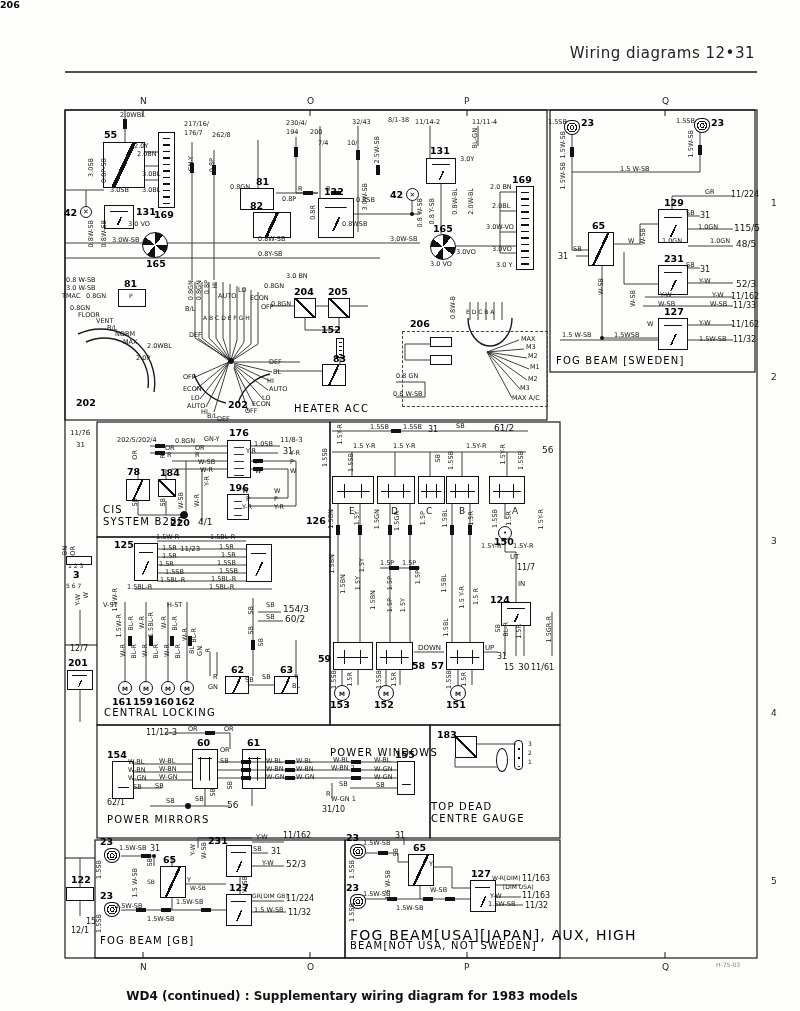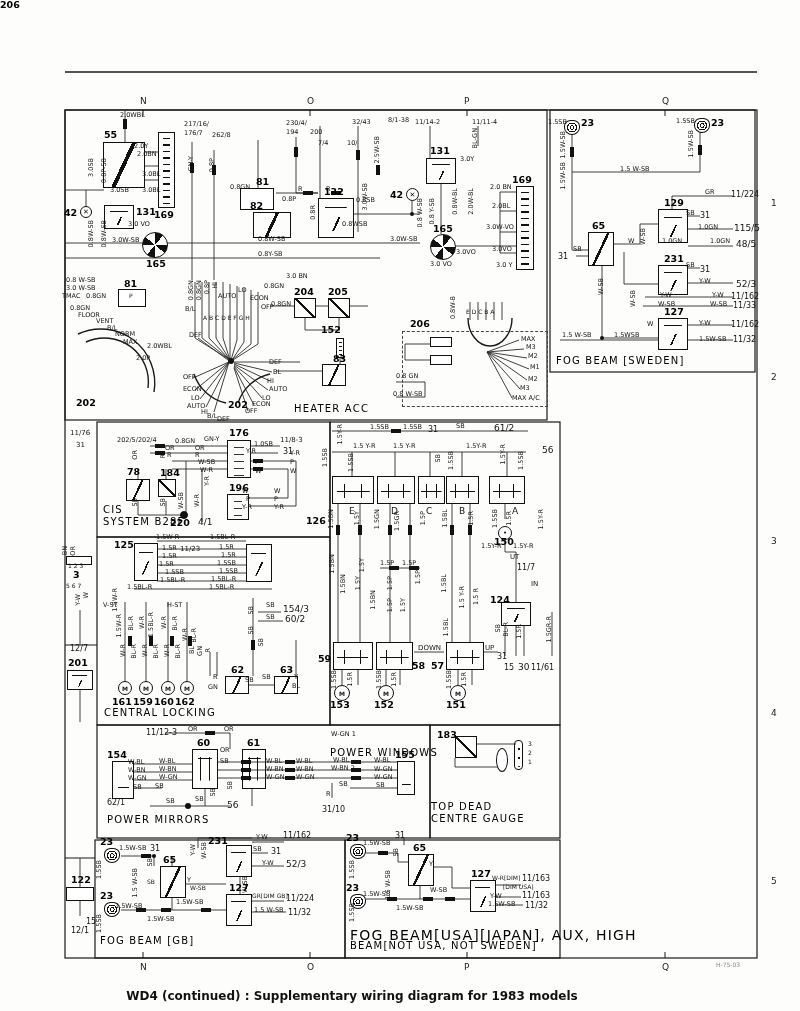--- a/index.html
+++ b/index.html
@@ -321,20 +321,21 @@
       <rect x="248" y="643" width="10" height="4" fill="#111" transform="rotate(90 253 645)"></rect>
       <line x1="143" y1="110" x2="143" y2="116" stroke="#1a1a1a" stroke-width="1"></line>
       <line x1="143" y1="952" x2="143" y2="958" stroke="#1a1a1a" stroke-width="1"></line>
       <line x1="310" y1="110" x2="310" y2="116" stroke="#1a1a1a" stroke-width="1"></line>
       <line x1="310" y1="952" x2="310" y2="958" stroke="#1a1a1a" stroke-width="1"></line>
       <line x1="467" y1="110" x2="467" y2="116" stroke="#1a1a1a" stroke-width="1"></line>
       <line x1="467" y1="952" x2="467" y2="958" stroke="#1a1a1a" stroke-width="1"></line>
       <line x1="665" y1="110" x2="665" y2="116" stroke="#1a1a1a" stroke-width="1"></line>
       <line x1="665" y1="952" x2="665" y2="958" stroke="#1a1a1a" stroke-width="1"></line>
     </svg>
+  <div class="hdr">Wiring diagrams  12•31</div>
   <div id="layer">
       <span class="glabel" style="left: 140px; top: 96px;">N</span>
       <span class="glabel" style="left: 140px; top: 962px;">N</span>
       <span class="glabel" style="left: 307px; top: 96px;">O</span>
       <span class="glabel" style="left: 307px; top: 962px;">O</span>
       <span class="glabel" style="left: 464px; top: 96px;">P</span>
       <span class="glabel" style="left: 464px; top: 962px;">P</span>
       <span class="glabel" style="left: 662px; top: 96px;">Q</span>
       <span class="glabel" style="left: 662px; top: 962px;">Q</span>
       <span class="glabel" style="left: 771px; top: 198px;">1</span>
@@ -611,21 +612,21 @@
       <span class="lbl rot" style="left: 415px; top: 570px;">1.5P</span>
       <span class="lbl rot" style="left: 370px; top: 590px;">1.5BN</span>
       <span class="lbl rot" style="left: 387px; top: 598px;">1.5P</span>
       <span class="lbl rot" style="left: 400px; top: 598px;">1.5Y</span>
       <span class="lbl rot" style="left: 441px; top: 574px;">1.5BL</span>
       <span class="lbl rot" style="left: 443px; top: 618px;">1.5BL</span>
       <span class="lbl rot" style="left: 459px; top: 586px;">1.5 Y-R</span>
       <span class="lbl rot" style="left: 473px; top: 588px;">1.5 R</span>
       <span class="lbl" style="left: 510px; top: 554px; font-size: 7px;">UT</span>
       <span class="lbl" style="left: 517px; top: 564px; font-size: 8px;">11/7</span>
-      <span class="lbl" style="left: 518px; top: 581px; font-size: 7px; padding-left: 13px;">IN</span>
+      <span class="lbl" style="left: 518px; top: 581px; font-size: 7px;">IN</span>
       <span class="lbl" style="left: 481px; top: 543px;">1.5Y-R</span>
       <span class="lbl" style="left: 513px; top: 543px;">1.5Y-R</span>
       <span class="lbl rot" style="left: 495px; top: 624px;">SB</span>
       <span class="lbl rot" style="left: 503px; top: 622px;">BL-R</span>
       <span class="lbl rot" style="left: 516px; top: 624px;">1.5R</span>
       <span class="lbl rot" style="left: 546px; top: 616px;">1.5GR-R</span>
       <span class="lbl" style="left: 418px; top: 645px; font-size: 7px;">DOWN</span>
       <span class="lbl" style="left: 485px; top: 645px; font-size: 7px;">UP</span>
       <span class="lbl" style="left: 497px; top: 653px; font-size: 8px;">31</span>
       <span class="lbl" style="left: 504px; top: 664px; font-size: 8px;">15</span>
@@ -658,21 +659,21 @@
       <span class="lbl" style="left: 195px; top: 796px;">SB</span>
       <span class="lbl" style="left: 227px; top: 801px; font-size: 9px;">56</span>
       <span class="lbl" style="left: 266px; top: 758px;">W-BL</span>
       <span class="lbl" style="left: 266px; top: 766px;">W-BN</span>
       <span class="lbl" style="left: 266px; top: 774px;">W-GN</span>
       <span class="lbl" style="left: 296px; top: 758px;">W-BL</span>
       <span class="lbl" style="left: 296px; top: 766px;">W-BN</span>
       <span class="lbl" style="left: 296px; top: 774px;">W-GN</span>
       <span class="lbl" style="left: 333px; top: 757px;">W-BL</span>
       <span class="lbl" style="left: 331px; top: 765px;">W-BN 2</span>
-      <span class="lbl" style="left: 331px; top: 731px;">W-GN 1</span>
+      <span class="lbl" style="left: 331px; top: 796px;">W-GN 1</span>
       <span class="lbl" style="left: 339px; top: 781px;">SB</span>
       <span class="lbl" style="left: 326px; top: 791px;">R</span>
       <span class="lbl" style="left: 322px; top: 806px; font-size: 8px;">31/10</span>
       <span class="lbl" style="left: 374px; top: 757px;">W-BL</span>
       <span class="lbl" style="left: 374px; top: 766px;">W-GN</span>
       <span class="lbl" style="left: 374px; top: 774px;">W-GN</span>
       <span class="lbl" style="left: 376px; top: 782px;">SB</span>
       <span class="lbl ttl" style="left: 107px; top: 815px; font-size: 10px;">POWER MIRRORS</span>
       <span class="lbl" style="left: 528px; top: 741px; font-size: 6px;">3</span>
       <span class="lbl" style="left: 528px; top: 750px; font-size: 6px;">2</span>

